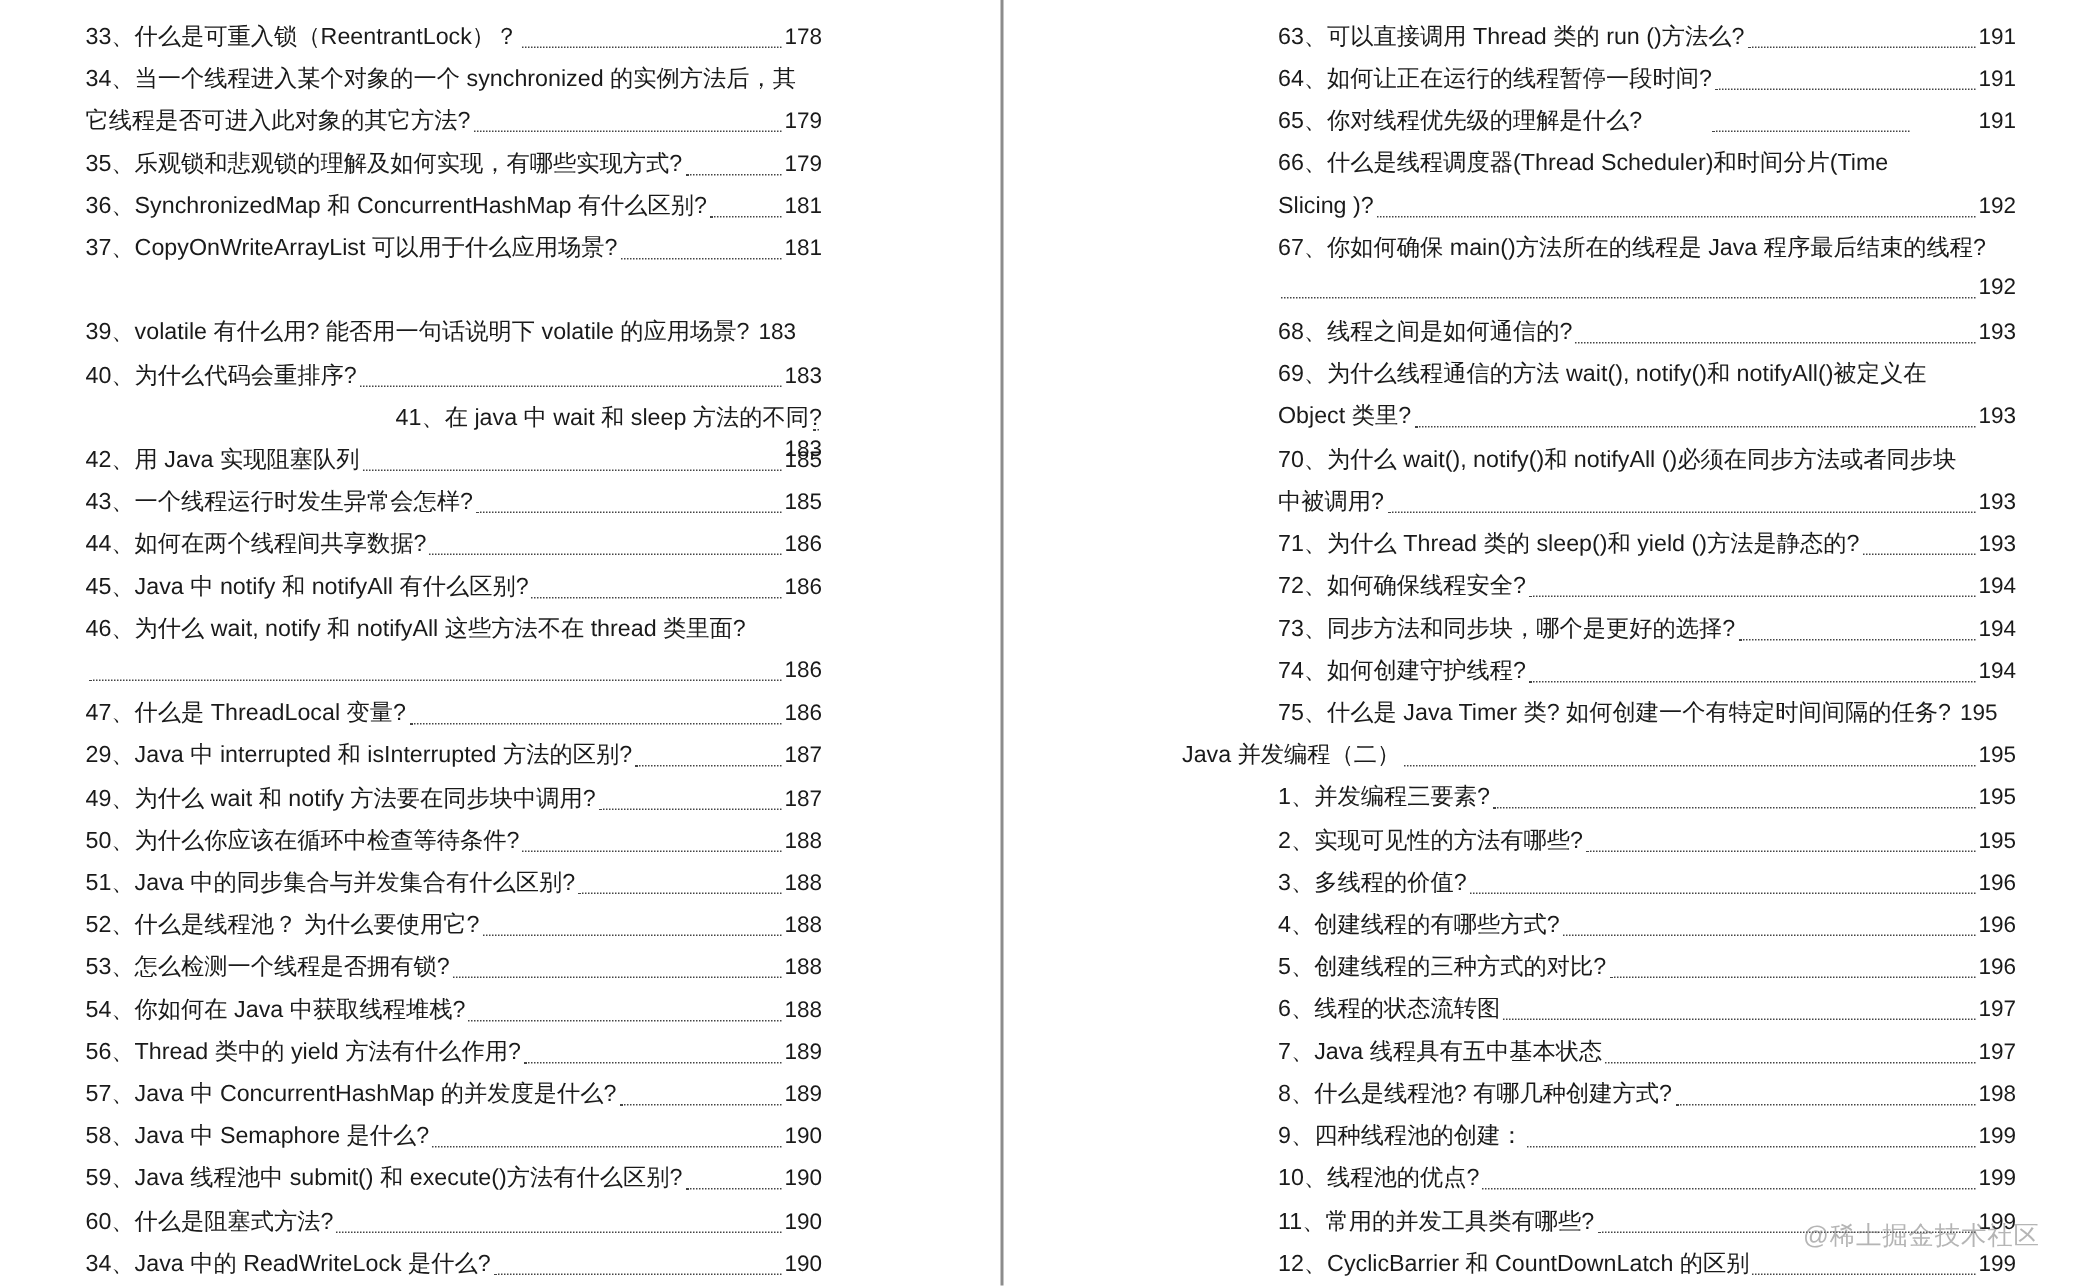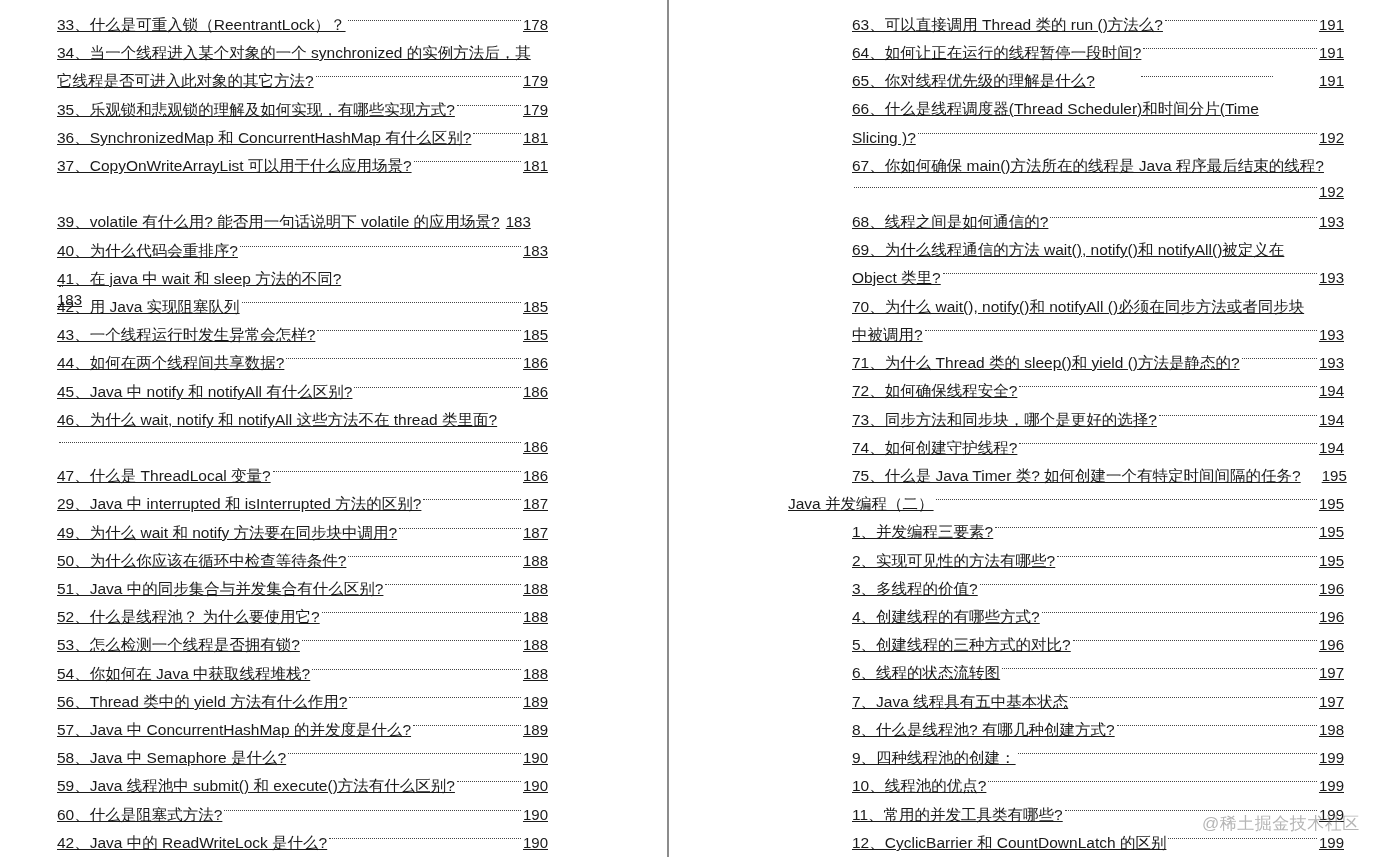--- a/index.html
+++ b/index.html
@@ -26,26 +26,25 @@
     position: absolute;
     left: 667px;
     top: 0;
     width: 2px;
     height: 857px;
     background: #8c8c8c;
   }
   .toc-line {
     position: absolute;
     display: flex;
-    align-items: flex-start;
+    align-items: flex-end;
     font-size: 15.5px;
     line-height: 20px;
     height: 20px;
     white-space: nowrap;
-    text-decoration: underline;
   }
   .toc-text { flex: 0 0 auto; }
   .toc-dots {
     flex: 1 1 auto;
     overflow: hidden;
     margin: 0 2px;
     position: relative;
     top: -3px;
     height: 8px;
     border-bottom: 1.5px dotted #444;
@@ -199,21 +198,21 @@
       <span class="toc-text">59、Java 线程池中 submit()  和  execute()方法有什么区别?</span>
       <span class="toc-dots"></span>
       <span class="toc-page">190</span>
     </div>
     <div class="toc-line" style="left: 57px; top: 805px; width: 491px;">
       <span class="toc-text">60、什么是阻塞式方法?</span>
       <span class="toc-dots"></span>
       <span class="toc-page">190</span>
     </div>
     <div class="toc-line" style="left: 57px; top: 833px; width: 491px;">
-      <span class="toc-text">42、Java 中的 ReadWriteLock 是什么?</span>
+      <span class="toc-text">34、Java 中的 ReadWriteLock 是什么?</span>
       <span class="toc-dots"></span>
       <span class="toc-page">190</span>
     </div>
   </div>
 <div class="divider"></div>
 <div class="page" id="page-right">
     <div class="toc-line" style="left: 183px; top: 15px; width: 492px;">
       <span class="toc-text">63、可以直接调用 Thread 类的 run ()方法么?</span>
       <span class="toc-dots"></span>
       <span class="toc-page">191</span>
@@ -278,21 +277,21 @@
     <div class="toc-line" style="left: 183px; top: 410px; width: 492px;">
       <span class="toc-text">73、同步方法和同步块，哪个是更好的选择?</span>
       <span class="toc-dots"></span>
       <span class="toc-page">194</span>
     </div>
     <div class="toc-line" style="left: 183px; top: 438px; width: 492px;">
       <span class="toc-text">74、如何创建守护线程?</span>
       <span class="toc-dots"></span>
       <span class="toc-page">194</span>
     </div>
-    <div class="toc-line nodots" style="left: 183px; top: 466px; width: auto; gap: 15px;">
+    <div class="toc-line nodots" style="left: 183px; top: 466px; width: auto;">
       <span class="toc-text">75、什么是 Java Timer 类? 如何创建一个有特定时间间隔的任务?</span>
       <span class="toc-page">195</span>
     </div>
     <div class="toc-line" style="left: 119px; top: 494px; width: 556px;">
       <span class="toc-text">Java  并发编程（二）</span>
       <span class="toc-dots"></span>
       <span class="toc-page">195</span>
     </div>
     <div class="toc-line" style="left: 183px; top: 522px; width: 492px;">
       <span class="toc-text">1、并发编程三要素?</span>

